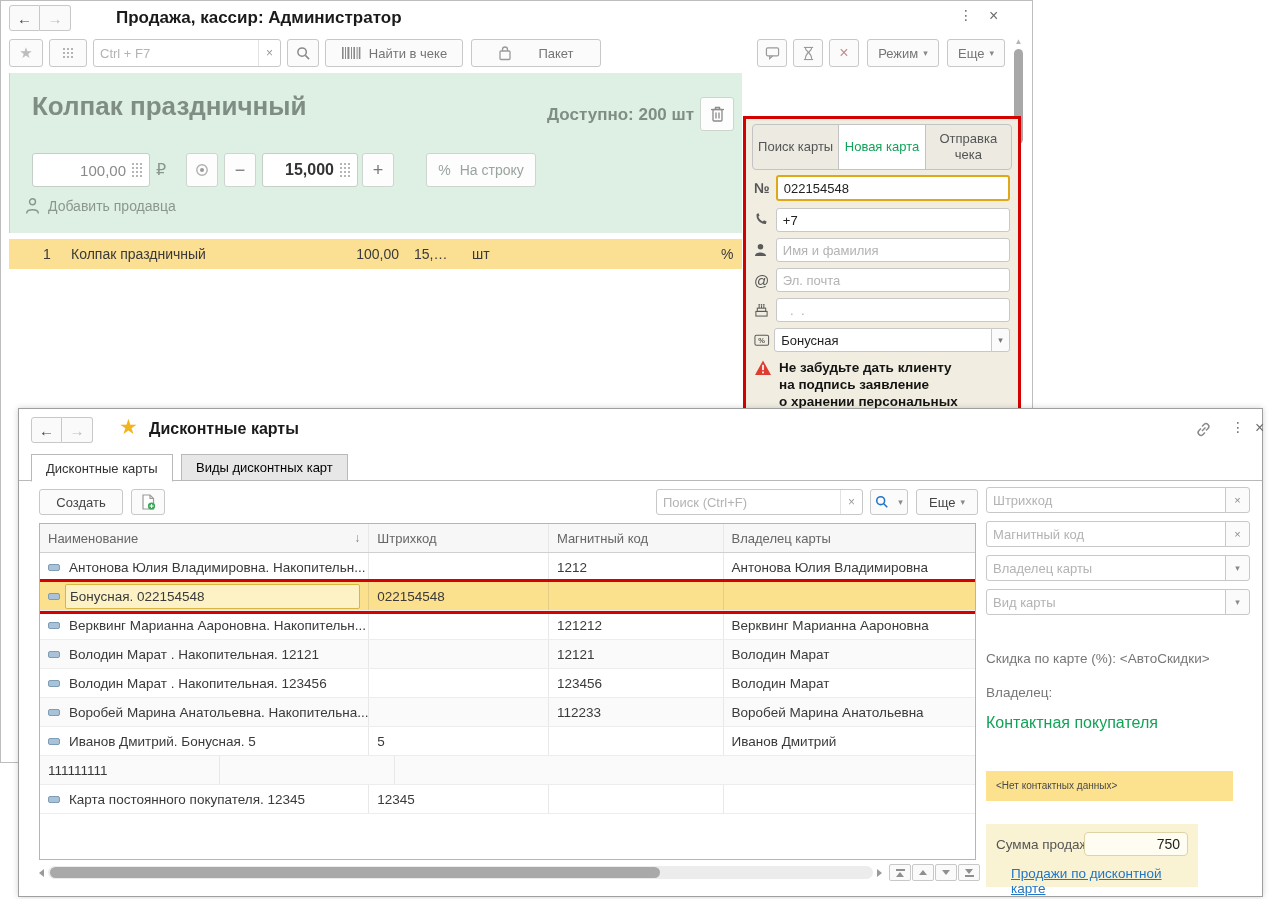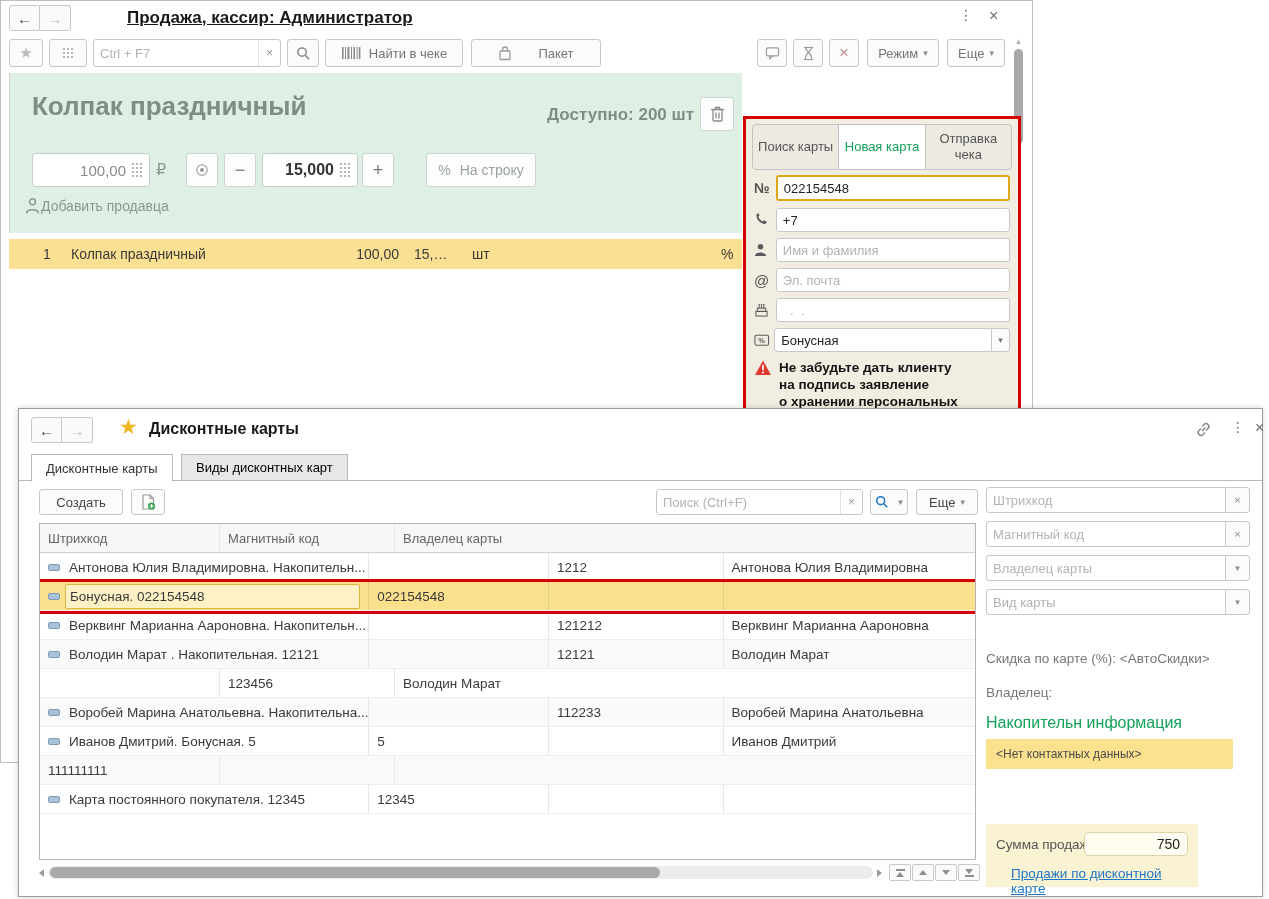--- a/index.html
+++ b/index.html
@@ -89,39 +89,39 @@
   .navbtn { position:absolute; top:455px; width:22px; height:17px; background:#fafafa; border:1px solid #c8c8c8; border-radius:2px; display:flex; flex-direction:column; align-items:center; justify-content:center; gap:1px; cursor:pointer; }
   .tri.u { border-left:4px solid transparent; border-right:4px solid transparent; border-bottom:5px solid #8f8f8f; }
   .tri.d { border-left:4px solid transparent; border-right:4px solid transparent; border-top:5px solid #8f8f8f; }
   .bar { width:9px; height:2px; background:#8f8f8f; }
 
   .filters .frow2 { position:absolute; display:flex; height:26px; }
   .frow2 .tb { width:240px; height:26px; border-radius:3px 0 0 3px; }
   .frow2 .side-btn { width:25px; height:26px; margin-left:-1px; background:#fbfbfb; border:1px solid #c8c8c8; border-radius:0 3px 3px 0; display:flex; align-items:center; justify-content:center; color:#8a8a8a; font-size:11px; cursor:pointer; }
   .detail-line { font-size:13.5px; color:#777; }
   .green-h { font-size:16px; color:#12a258; }
-  .yellow-strip { background:#fce18e; height:30px; line-height:30px; padding-left:10px; font-size:12px; color:#4a4a4a; }
+  .yellow-strip { background:#fce18e; height:30px; line-height:30px; padding-left:10px; font-size:10px; color:#4a4a4a;margin-top:32px; }
   .sum-panel { background:#faf3d3; }
   .sum-field { position:absolute; left:98px; top:8px; width:104px; height:24px; background:#fffdf2; border:1px solid #ddd3a4; border-radius:4px; font-size:14px; color:#222; text-align:right; line-height:22px; padding-right:7px; }
   .link { color:#2076c7; text-decoration:underline; font-size:13.5px; cursor:pointer; }
 </style>
 </head>
 <body>
 
 <div id="sale-window" class="abs">
 
   <div class="abs navpair" style="left:8px; top:4px;">
     <div class="nb">
         <span>←</span>
       </div>
     <div class="nb">
         <span>→</span>
       </div>
   </div>
-  <div class="abs win-title" style="left:126px; top:7px;text-decoration:underline;">Продажа, кассир: Администратор</div>
+  <div class="abs win-title" style="left:115px; top:7px;">Продажа, кассир: Администратор</div>
   <div class="abs winctl" style="left:958px; top:6px; font-size:14px; letter-spacing:1px;">⋮</div>
   <div class="abs winctl" style="left:988px; top:6px; font-size:16px;">×</div>
 
   <div class="abs btn" style="left:8px; top:38px; width:34px; height:28px;">
     <span style="color:#bdbdbd; font-size:15px;">★</span>
   </div>
   <div class="abs btn" style="left:48px; top:38px; width:38px; height:28px;">
     <span class="numpad" style="margin:0;">
         <i></i>
         <i></i>
@@ -258,21 +258,21 @@
         </span>
     </div>
     <div class="abs sq-btn" style="left:352px; top:80px; width:32px; height:34px; font-size:18px; color:#777;">
       <span>+</span>
     </div>
     <div class="abs sq-btn" style="left:416px; top:80px; width:110px; height:34px; gap:9px; font-size:14px; color:#9aa49d;">
       <span>%</span>
       <span>На строку</span>
     </div>
 
-    <div class="abs flex" style="left:14px; top:124px; gap:0;">
+    <div class="abs flex" style="left:14px; top:124px; gap:7px;">
       <svg width="17" height="18" viewBox="0 0 16 17">
           <g fill="none" stroke="#8b978e" stroke-width="1.4">
             <circle cx="8" cy="4.5" r="2.8"></circle>
             <path d="M2.5 15.5 c0-4.5 11-4.5 11 0"></path>
           </g>
         </svg>
       <span class="seller">Добавить продавца</span>
     </div>
   </div>
 
@@ -416,20 +416,24 @@
       </svg>
     <span class="caret">▾</span>
   </div>
   <div class="abs btn" style="left:897px; top:80px; width:62px; height:26px; color:#444;">
     <span>Еще</span>
     <span class="caret">▾</span>
   </div>
 
   <div class="tbl">
     <div class="thead">
+      <div class="tcell c0">
+          <span>Наименование</span>
+          <span class="sort">↓</span>
+        </div>
       <div class="tcell c1">
           <span>Штрихкод</span>
         </div>
       <div class="tcell c2">
           <span>Магнитный код</span>
         </div>
       <div class="tcell c3">
           <span>Владелец карты</span>
         </div>
     </div>
@@ -492,20 +496,24 @@
           <span></span>
         </div>
       <div class="tcell c2">
           <span>12121</span>
         </div>
       <div class="tcell c3">
           <span>Володин Марат</span>
         </div>
     </div>
     <div class="trow">
+      <div class="tcell c0">
+          <span class="card-ic"></span>
+          <span>Володин Марат . Накопительная. 123456</span>
+        </div>
       <div class="tcell c1">
           <span></span>
         </div>
       <div class="tcell c2">
           <span>123456</span>
         </div>
       <div class="tcell c3">
           <span>Володин Марат</span>
         </div>
     </div>
@@ -606,21 +614,21 @@
       <input class="tb" placeholder="Вид карты" style="">
       <span class="side-btn" style="font-size:9px;">▾</span>
     </div>
   </div>
 
   <div class="abs detail-line" style="left:967px; top:242px;">
     <span>Скидка по карте (%):</span>
     <span>&lt;АвтоСкидки&gt;</span>
   </div>
   <div class="abs detail-line" style="left:967px; top:276px;">Владелец:</div>
-  <div class="abs green-h" style="left:967px; top:305px;">Накопительн информация</div>
+  <div class="abs green-h" style="left:967px; top:305px;">Контактная покупателя</div>
   <div class="abs yellow-strip" style="left:967px; top:330px; width:247px;">&lt;Нет контактных данных&gt;</div>
 
   <div class="abs sum-panel" style="left:967px; top:415px; width:212px; height:63px;">
     <span class="abs detail-line" style="left:10px; top:13px; color:#555;">Сумма продаж:</span>
     <span class="sum-field">750</span>
     <span class="abs link" style="left:25px; top:42px;">Продажи по дисконтной карте</span>
   </div>
 </div>
 
 </body></html>

